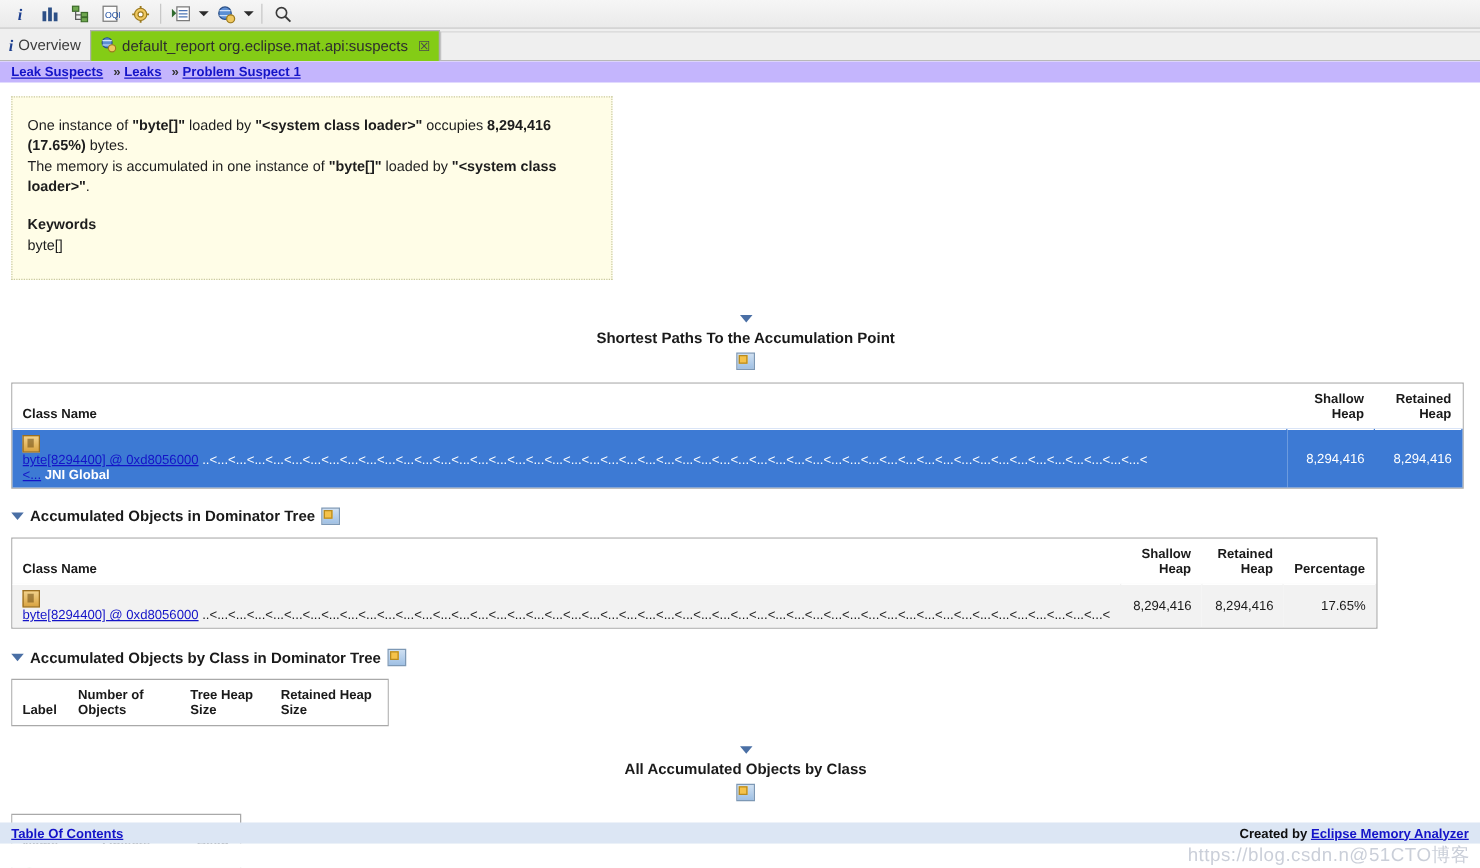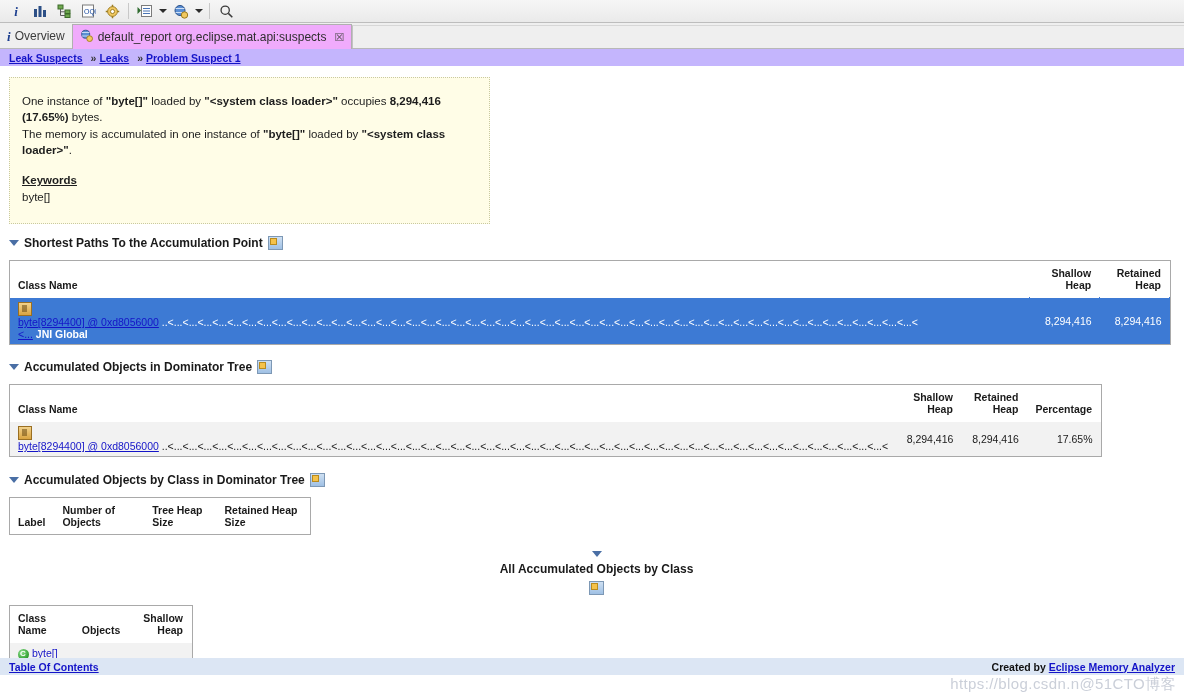--- a/index.html
+++ b/index.html
@@ -83,21 +83,21 @@
     font-size: 12px;
     color: #2e2e2e;
     box-sizing: border-box;
     cursor: default;
   }
   .tab.inactive {
     background: #efefef;
     color: #3c3c3c;
   }
   .tab.active {
-    background: #f0abfc;
+    background: #84cc16;
     border-left: 1px solid #b0b0b0;
     border-right: 1px solid #b0b0b0;
     border-top: 1px solid #b0b0b0;
     height: 25px;
     margin-bottom: -1px;
   }
   .tab-close {
     font-size: 11px;
     color: #4b4b4b;
     margin-left: 4px;
@@ -181,21 +181,21 @@
     width: 481px;
     background: #fffde7;
     border: 1px dotted #c9c9a0;
     box-sizing: border-box;
     padding: 15px 12px 18px 12px;
     font-size: 11.5px;
     color: #1d1d1d;
     line-height: 1.42;
   }
   .desc-box b { font-weight: bold; }
-  .kw-title { font-weight: bold; margin-top: 14px; text-decoration: underline; }
+  .kw-title { font-weight: bold; margin-top: 14px; }
 
   
   .tbl-wrap {
     margin: 10px 0 0 9px;
     background: #ffffff;
     border: 1px solid #a9a9a9;
     box-sizing: border-box;
   }
   table.rep {
     border-collapse: collapse;
@@ -420,21 +420,21 @@
       <div>
         <span>One instance of </span><b>"byte[]"</b><span> loaded by </span><b>"&lt;system class loader&gt;"</b><span> occupies </span><b>8,294,416 (17.65%)</b><span> bytes.</span>
       </div>
       <div>
         <span>The memory is accumulated in one instance of </span><b>"byte[]"</b><span> loaded by </span><b>"&lt;system class loader&gt;"</b><span>.</span>
       </div>
       <div class="kw-title">Keywords</div>
       <div>byte[]</div>
     </div>
 
-    <div class="section-head" style="margin-top:12px;">
+    <div class="section-head" style="margin-top:28px;flex-direction:column;">
       <span class="twisty"></span>
       <span>Shortest Paths To the Accumulation Point</span>
       <span class="mini-icon"></span>
     </div>
 
     <div class="tbl-wrap" style="width:1162px;">
       <table class="rep">
         <colgroup>
             <col style="width:1022px">
             <col style="width:70px">

